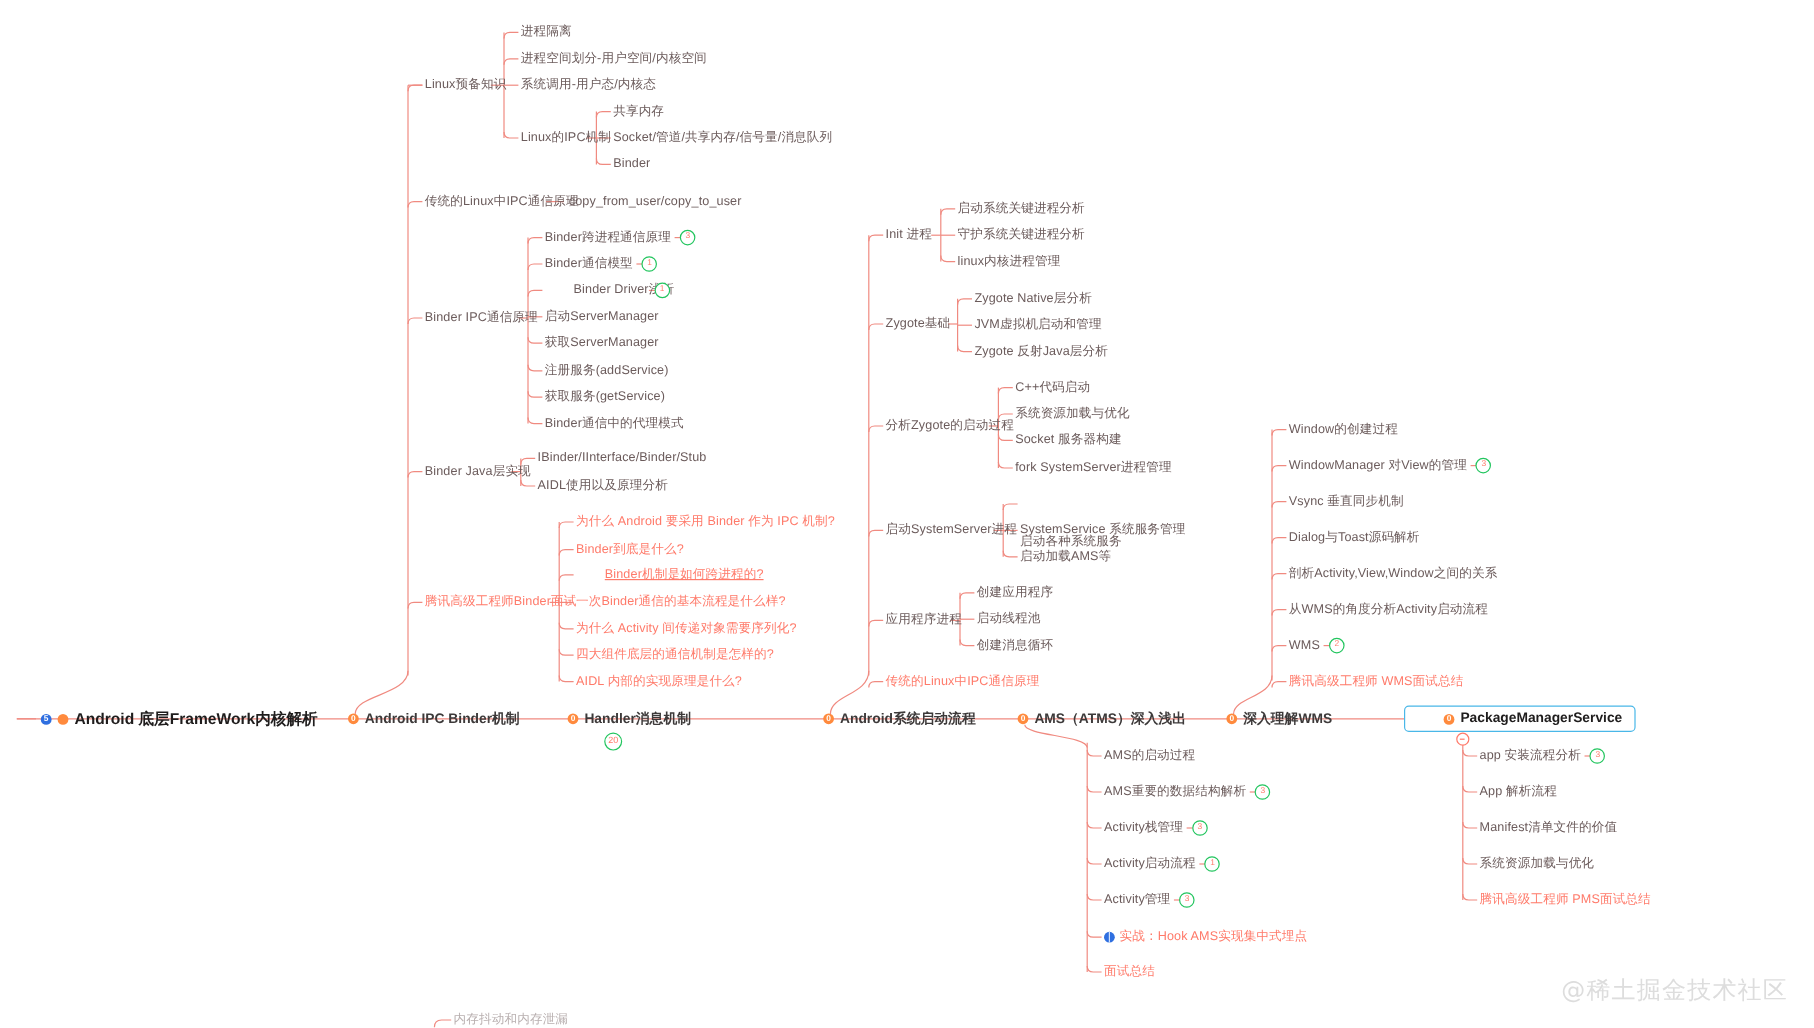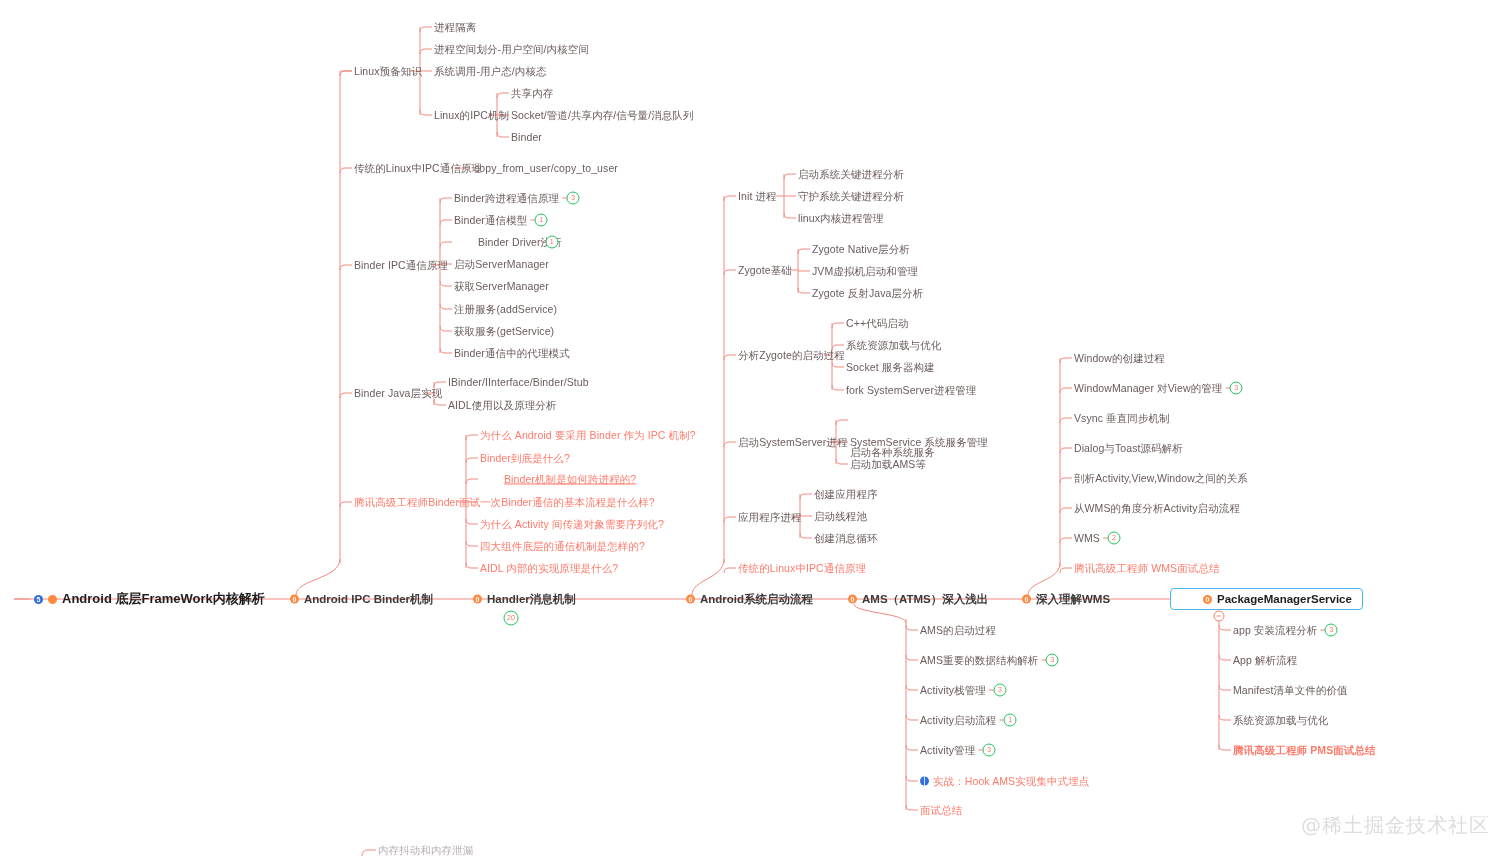--- a/index.html
+++ b/index.html
@@ -335,17 +335,17 @@
       <div class="node " style="left: 1074px; top: 508px;">从WMS的角度分析Activity启动流程</div>
       <div class="node " style="left: 1074px; top: 538px;">WMS</div>
       <div class="badge" style="left: 1113.97px; top: 538px;">2</div>
       <div class="node redtext" style="left: 1074px; top: 568px;">腾讯高级工程师 WMS面试总结</div>
       <div class="collapse" style="left: 1219px; top: 616px;"></div>
       <div class="node " style="left: 1233px; top: 630px;">app 安装流程分析</div>
       <div class="badge" style="left: 1331.44px; top: 630px;">3</div>
       <div class="node " style="left: 1233px; top: 660px;">App 解析流程</div>
       <div class="node " style="left: 1233px; top: 690px;">Manifest清单文件的价值</div>
       <div class="node " style="left: 1233px; top: 720px;">系统资源加载与优化</div>
-      <div class="node redtext" style="left: 1233px; top: 750px; font-weight: bold;">腾讯高级工程师 PMS面试总结</div>
+      <div class="node redtext" style="left: 1233px; top: 750px;">腾讯高级工程师 PMS面试总结</div>
       <div class="node grey" style="left: 378px; top: 850px; text-align: right;">内存抖动和内存泄漏</div>
     </div>
   <div class="watermark">@稀土掘金技术社区</div>
 </div>
 
 </body></html>

